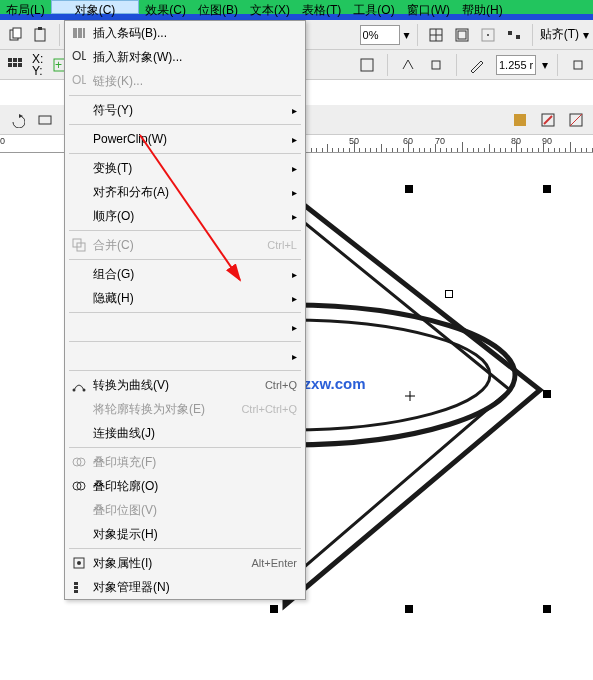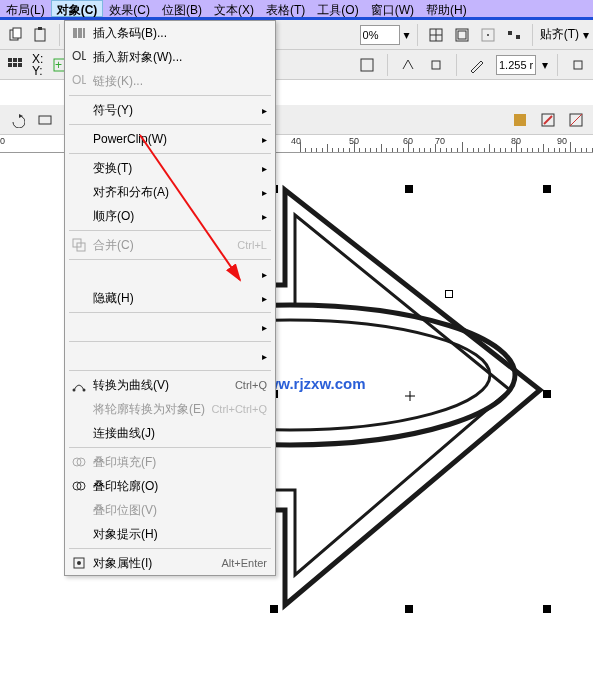--- a/index.html
+++ b/index.html
@@ -1,28 +1,28 @@
 <!DOCTYPE html>
 <html><head>
 <meta charset="utf-8">
 <style>
 * { margin: 0; padding: 0; box-sizing: border-box; font-family: "Microsoft YaHei", SimSun, sans-serif; font-size: 12px; }
 body { background: #fff; width: 593px; height: 680px; overflow: hidden; position: relative; }
 
-.menubar { height: 20px; background: #c4b5fd; display: flex; border-bottom: 3px solid #1d4ed8; text-align: center; }
+.menubar { height: 20px; background: #22c55e; display: flex; border-bottom: 6px solid #1d4ed8; text-align: center; }
 .menu-item { padding: 2px 6px; cursor: pointer; }
-.menu-item.active { background: #cde8ff; border: 1px solid #7fb8e0; padding: 1px 5px; font-weight: bold; }
+.menu-item.active { background: #cde8ff; border: 1px solid #7fb8e0; padding: 1px 23px; }
 
 .toolbar1 { height: 30px; background: #eee; border-bottom: 1px solid #ccc; display: flex; align-items: center; padding: 0 4px; gap: 4px; }
 .toolbar2 { height: 30px; background: #eee; border-bottom: 1px solid #ccc; display: flex; align-items: center; padding: 0 4px; gap: 6px; }
 .tb-btn { width: 22px; height: 22px; display: flex; align-items: center; justify-content: center; border: 1px solid transparent; }
 .tb-input { width: 40px; height: 20px; border: 1px solid #999; background: #fff; padding: 0 2px; font-size: 11px; margin-left: 2px; }
 .tb-sep { width: 1px; height: 22px; background: #ccc; margin: 0 3px; }
 
-.dropdown { position: absolute; left: 64px; top: 20px; width: 212px; background: #f4f4f4; border: 1px solid #999; box-shadow: 2px 2px 4px rgba(0,0,0,0.2); z-index: 100; }
+.dropdown { position: absolute; left: 64px; top: 20px; width: 242px; background: #f4f4f4; border: 1px solid #999; box-shadow: 2px 2px 4px rgba(0,0,0,0.2); z-index: 100; }
 .dd-item { display: flex; align-items: center; height: 24px; padding: 0 8px 0 28px; position: relative; cursor: pointer; }
 .dd-item.highlight { background: #cde8ff; border: 1px solid #7fb8e0; padding: 0 7px 0 27px; height: 24px; }
 .dd-item.disabled { color: #999; }
 .dd-label { flex: 1; }
 .dd-shortcut { color: #666; font-size: 11px; }
 .dd-item.disabled .dd-shortcut { color: #bbb; }
 .dd-arrow { position: absolute; right: 8px; font-size: 10px; }
 .dd-icon { position: absolute; left: 6px; width: 16px; height: 16px; display: flex; align-items: center; justify-content: center; }
 .dd-sep { height: 1px; background: #ccc; margin: 2px 4px; }
 
@@ -245,21 +245,21 @@
     <div class="tick" style="left: 516px; height: 10px;"></div>
     <div class="tick" style="left: 521.4px; height: 4px;"></div>
     <div class="tick" style="left: 526.8px; height: 4px;"></div>
     <div class="tick" style="left: 532.2px; height: 4px;"></div>
     <div class="tick" style="left: 537.6px; height: 4px;"></div>
     <div class="tick" style="left: 543px; height: 8px;"></div>
     <div class="tick" style="left: 548.4px; height: 4px;"></div>
     <div class="tick" style="left: 553.8px; height: 4px;"></div>
     <div class="tick" style="left: 559.2px; height: 4px;"></div>
     <div class="tick" style="left: 564.6px; height: 4px;"></div>
-    <div class="tick-lbl" style="left: 562px;">90</div>
+    <div class="tick-lbl" style="left: 547px;">90</div>
     <div class="tick" style="left: 570px; height: 10px;"></div>
     <div class="tick" style="left: 575.4px; height: 4px;"></div>
     <div class="tick" style="left: 580.8px; height: 4px;"></div>
     <div class="tick" style="left: 586.2px; height: 4px;"></div>
     <div class="tick" style="left: 591.6px; height: 4px;"></div>
   </div>
 
 <div class="canvas">
   <svg width="593" height="525" style="position:absolute;left:0;top:0">
 
@@ -353,20 +353,21 @@
         <svg width="14" height="14">
           <rect x="1" y="1" width="8" height="8" fill="none" stroke="#aaa"></rect>
           <rect x="5" y="5" width="8" height="8" fill="none" stroke="#aaa"></rect>
         </svg>
       </span>
       <span class="dd-label">合并(C)</span>
       <span class="dd-shortcut">Ctrl+L</span>
     </div>
   <div class="dd-sep"></div>
   <div class="dd-item">
+      <span class="dd-label">组合(G)</span>
       <span class="dd-arrow">▸</span>
     </div>
   <div class="dd-item">
       <span class="dd-label">隐藏(H)</span>
       <span class="dd-arrow">▸</span>
     </div>
   <div class="dd-sep"></div>
   <div class="dd-item">
       <span class="dd-arrow">▸</span>
     </div>
@@ -421,20 +422,30 @@
   <div class="dd-sep"></div>
   <div class="dd-item">
       <span class="dd-icon">
         <svg width="14" height="14">
           <rect x="2" y="2" width="10" height="10" fill="none" stroke="#333"></rect>
           <circle cx="7" cy="7" r="2" fill="#333"></circle>
         </svg>
       </span>
       <span class="dd-label">对象属性(I)</span>
       <span class="dd-shortcut">Alt+Enter</span>
+    </div>
+  <div class="dd-item">
+      <span class="dd-icon">
+        <svg width="14" height="14">
+          <rect x="2" y="2" width="4" height="3" fill="#333"></rect>
+          <rect x="2" y="6" width="4" height="3" fill="#333"></rect>
+          <rect x="2" y="10" width="4" height="3" fill="#333"></rect>
+        </svg>
+      </span>
+      <span class="dd-label">对象管理器(N)</span>
     </div>
 </div>
 
 <svg class="arrow-annot" width="140" height="180">
   <defs>
       <marker id="ah" markerWidth="10" markerHeight="10" refX="8" refY="3" orient="auto">
         <path d="M0,0 L9,3 L0,6 Z" fill="#e11"></path>
       </marker>
     </defs>
   <line x1="10" y1="10" x2="110" y2="155" stroke="#e11" stroke-width="2" marker-end="url(#ah)"></line>

